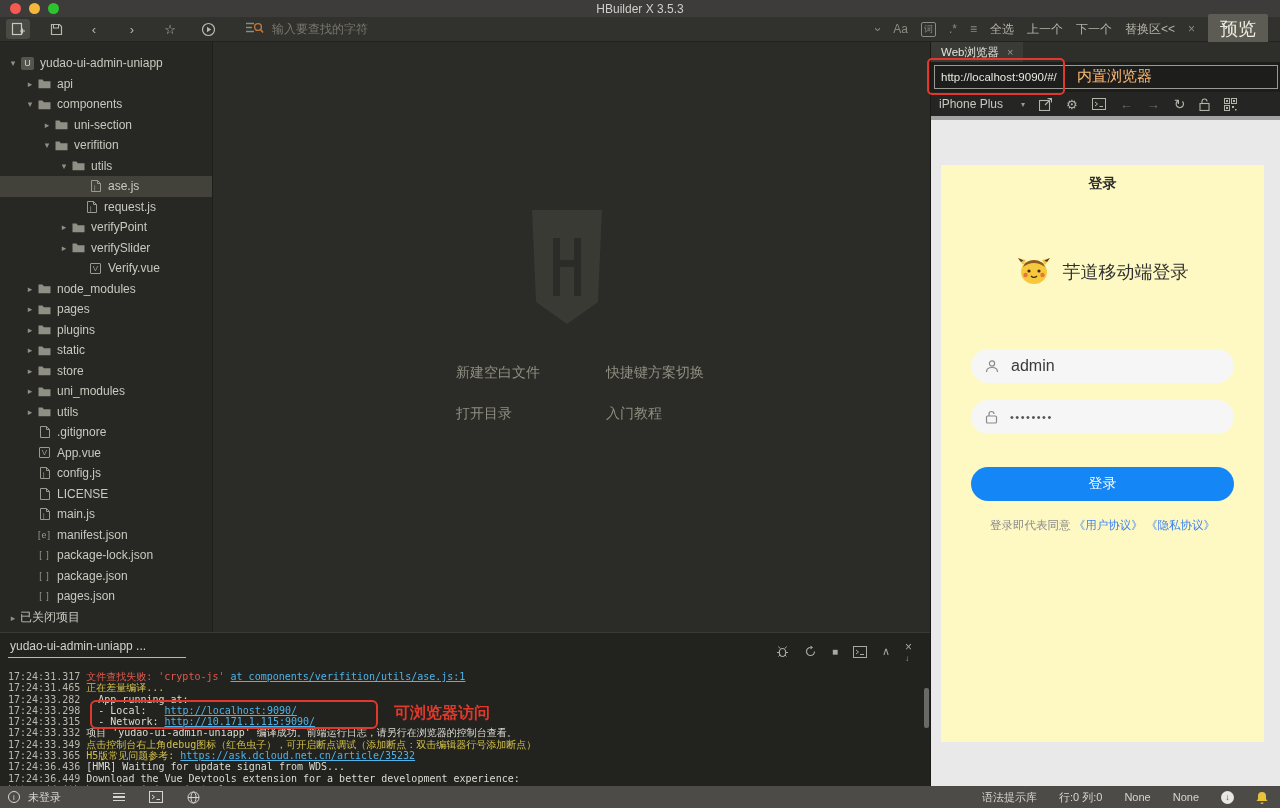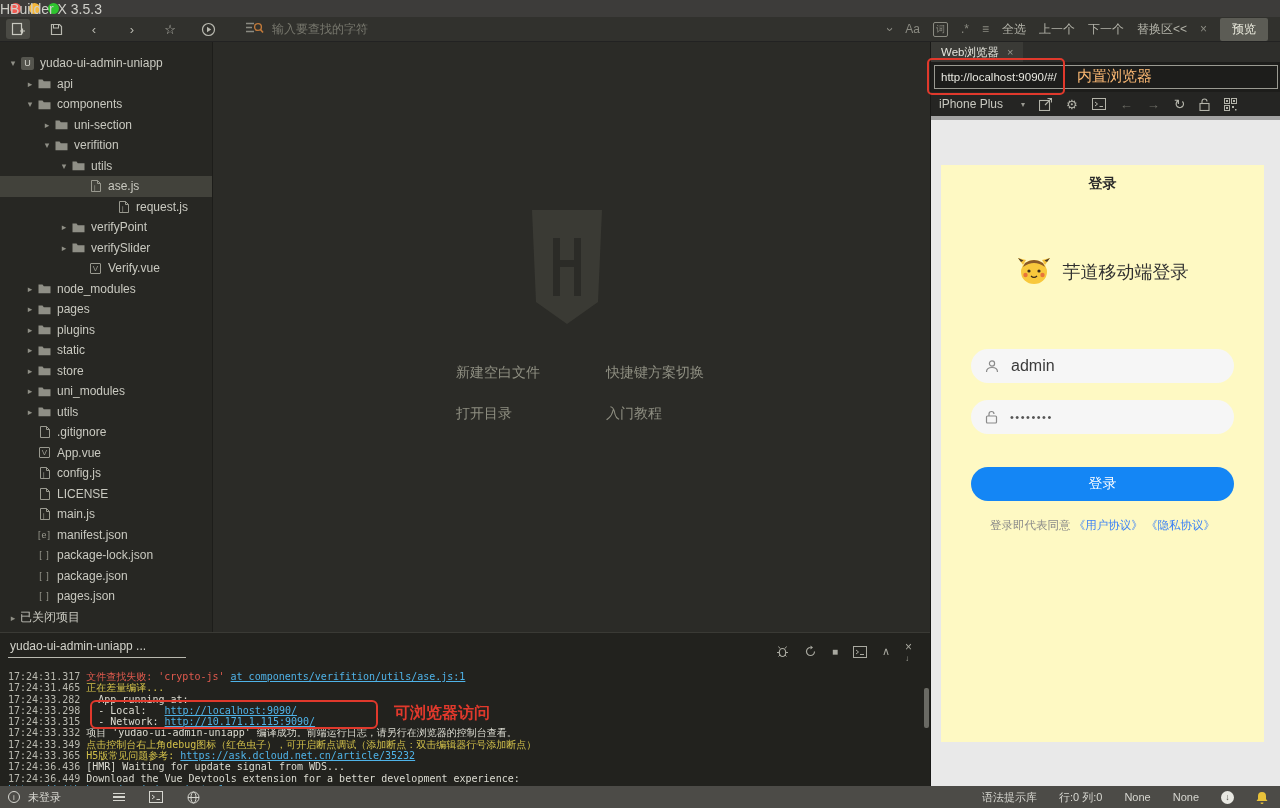--- a/index.html
+++ b/index.html
@@ -5,36 +5,36 @@
   * { margin:0; padding:0; box-sizing:border-box; }
   html,body { background:#111; }
   body { font-family:"Liberation Sans","DejaVu Sans",sans-serif; }
   #app { position:relative; width:1280px; height:808px; overflow:hidden; background:#2b2b27; }
 
   
   .titlebar { position:absolute; left:0; top:0; width:1280px; height:17px; background:#3d3c3a; display:flex; align-items:center; }
   .lights { display:flex; gap:8px; margin-left:10px; }
   .light { width:11px; height:11px; border-radius:50%; }
   .l-red{background:#f25a52;} .l-yel{background:#f5b73a;} .l-grn{background:#2fc32f;}
-  .win-title { position:absolute; left:0; right:0; color:#cfcfc9; font-size:14px; }
+  .win-title { position:absolute; left:0; right:0; text-align:center; color:#cfcfc9; font-size:12px; }
 
   
   .toolbar { position:absolute; left:0; top:17px; width:1280px; height:25px; background:#31312d; border-bottom:1px solid #222; display:flex; align-items:center; }
   .tb-icon { width:24px; height:20px; display:flex; align-items:center; justify-content:center; color:#b9b9b0; font-size:13px; margin-left:14px; cursor:pointer; }
   .tb-icon.active { background:#4a4a44; border-radius:3px; }
   .tb-icon svg { display:block; }
   .search-wrap { display:flex; align-items:center; margin-left:26px; }
   .search-input { background:transparent; border:none; outline:none; color:#8b8b82; font-size:12px; width:220px; margin-left:8px; }
   .search-input::placeholder { color:#78786e; }
   .find-bar { margin-left:auto; display:flex; align-items:center; gap:13px; color:#b4b4aa; font-size:12px; padding-right:12px; }
   .find-opt { cursor:pointer; white-space:nowrap; }
   .find-opt.dim { color:#8b8b82; }
   .rot90 { display:inline-block; transform:rotate(90deg); font-size:13px; }
   .word-box { border:1px solid #8b8b82; font-size:9px; padding:0 2px; border-radius:2px; }
-  .preview-btn { background:#5c5c55; color:#ececе6; color:#ececdf; padding:3px 12px; border-radius:2px; font-size:12px; cursor:pointer; }
+  .preview-btn { background:#5c5c55; color:#ececе6; color:#ececdf; padding:3px 12px; border-radius:2px; font-size:18px; cursor:pointer; }
 
   
   .sidebar { position:absolute; left:0; top:42px; width:213px; height:590px; background:#272723; border-right:1px solid #1d1d1a; overflow:hidden; padding-top:11px; }
   .tree-row { height:20.5px; display:flex; align-items:center; color:#c9c9c0; font-size:12px; cursor:pointer; white-space:nowrap; }
   .tree-row.selected { background:#42423b; }
   .chev { width:14px; font-size:9px; color:#8f8f86; text-align:center; flex:none; }
   .t-icon { width:15px; height:13px; flex:none; margin-right:5px; display:flex; align-items:center; justify-content:center; color:#9a9a90; font-size:9px; }
   .t-icon .vue-b { border:1px solid #9a9a90; font-size:8px; line-height:9px; padding:0 1.5px; border-radius:1px; }
   .t-icon .json-b { font-size:9px; letter-spacing:1px; }
   .t-icon .proj-b { background:#55554e; color:#d8d8d0; width:13px; height:13px; font-size:9px; line-height:13px; text-align:center; border-radius:2px; }
@@ -224,21 +224,21 @@
           <span class="chev"></span>
           <span class="t-icon">
             <svg width="10" height="12" viewBox="0 0 10 12">
               <path d="M0.5 0.5 h6 l3 3 v8 h-9 z" fill="none" stroke="#9a9a90"></path>
               <path d="M6.5 0.5 v3 h3" fill="none" stroke="#9a9a90"></path>
               <text x="3" y="10" font-size="7" fill="#9a9a90" font-family="sans-serif">j</text>
             </svg>
           </span>
           <span>ase.js</span>
         </div>
-        <div class="tree-row" style="padding-left: 102px;">
+        <div class="tree-row" style="padding-left: 70px;">
           <span class="chev"></span>
           <span class="t-icon">
             <svg width="10" height="12" viewBox="0 0 10 12">
               <path d="M0.5 0.5 h6 l3 3 v8 h-9 z" fill="none" stroke="#9a9a90"></path>
               <path d="M6.5 0.5 v3 h3" fill="none" stroke="#9a9a90"></path>
               <text x="3" y="10" font-size="7" fill="#9a9a90" font-family="sans-serif">j</text>
             </svg>
           </span>
           <span>request.js</span>
         </div>

